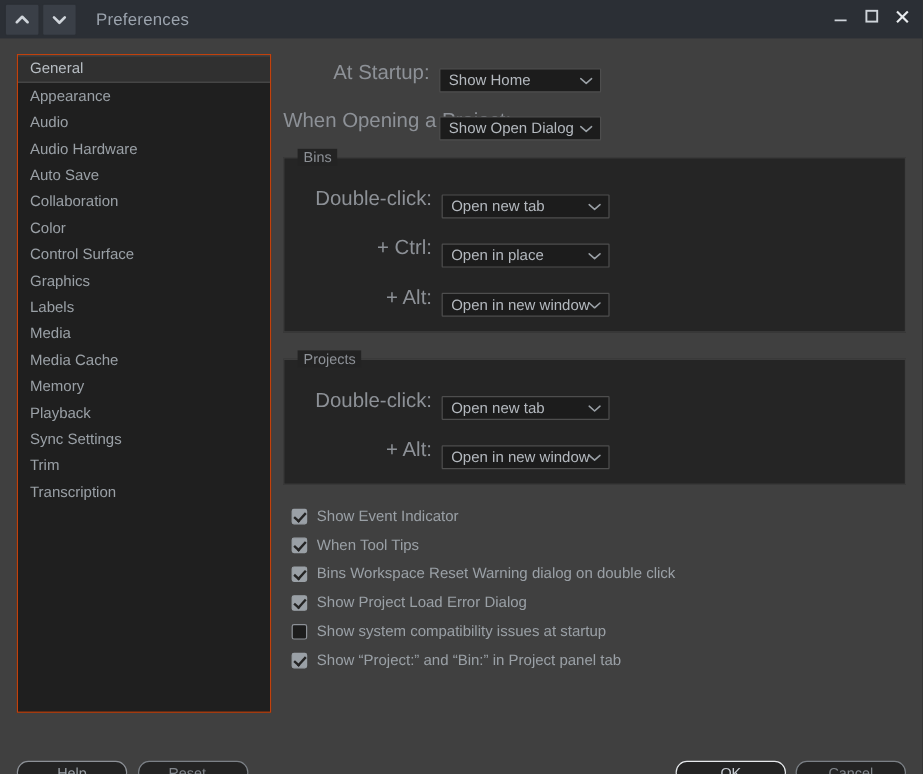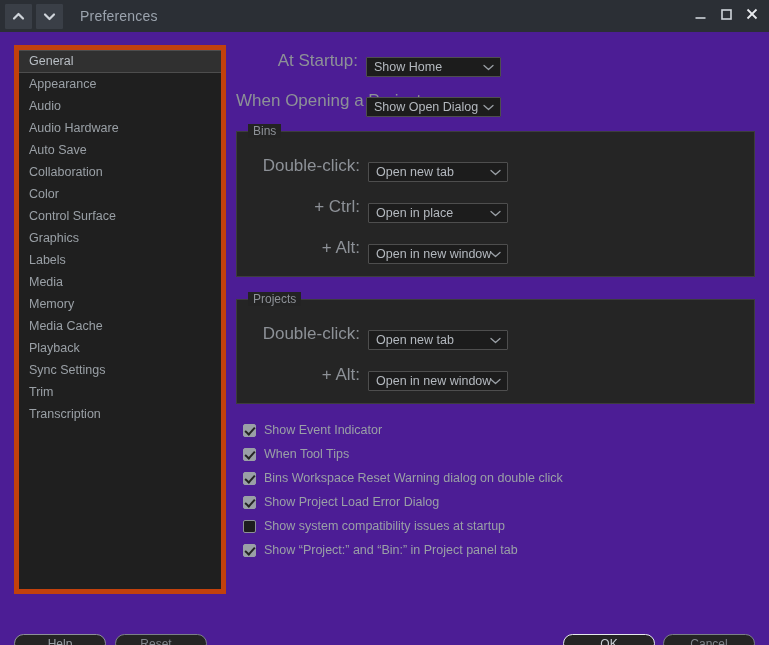--- a/index.html
+++ b/index.html
@@ -6,21 +6,21 @@
   html, body {
     margin: 0; padding: 0;
     width: 769px; height: 645px;
     background: #232323;
     font-family: "Liberation Sans", sans-serif;
     overflow: hidden;
   }
   #app {
     position: relative;
     width: 769px; height: 645px;
-    background: #4c1d95;
+    background: #404040;
   }
 
   
   .titlebar {
     position: absolute; left: 0; top: 0;
     width: 769px; height: 32px;
     background: #2b2f35;
     display: flex; align-items: center;
   }
   .navbtn {
@@ -46,21 +46,21 @@
   .wbtn {
     width: 26px; height: 30px;
     display: flex; align-items: center; justify-content: center;
   }
 
   
   .sidebar {
     position: absolute; left: 14px; top: 45px;
     width: 212px; height: 549px;
     background: #1f1f1f;
-    border: 5px solid #c2410c;
+    border: 1px solid #c2410c;
     overflow: hidden;
   }
   .side-item {
     height: 22px;
     line-height: 22px;
     padding-left: 10px;
     color: #9aa0a6;
     font-size: 12.5px;
     white-space: nowrap;
   }
@@ -245,22 +245,22 @@
     <div class="side-item">Appearance</div>
     <div class="side-item">Audio</div>
     <div class="side-item">Audio Hardware</div>
     <div class="side-item">Auto Save</div>
     <div class="side-item">Collaboration</div>
     <div class="side-item">Color</div>
     <div class="side-item">Control Surface</div>
     <div class="side-item">Graphics</div>
     <div class="side-item">Labels</div>
     <div class="side-item">Media</div>
+    <div class="side-item">Media Cache</div>
     <div class="side-item">Memory</div>
-    <div class="side-item">Media Cache</div>
     <div class="side-item">Playback</div>
     <div class="side-item">Sync Settings</div>
     <div class="side-item">Trim</div>
     <div class="side-item">Transcription</div>
   </div>
 
   <div class="main">
 
     <div class="row toprow">
       <div class="lbl">At Startup:</div>

